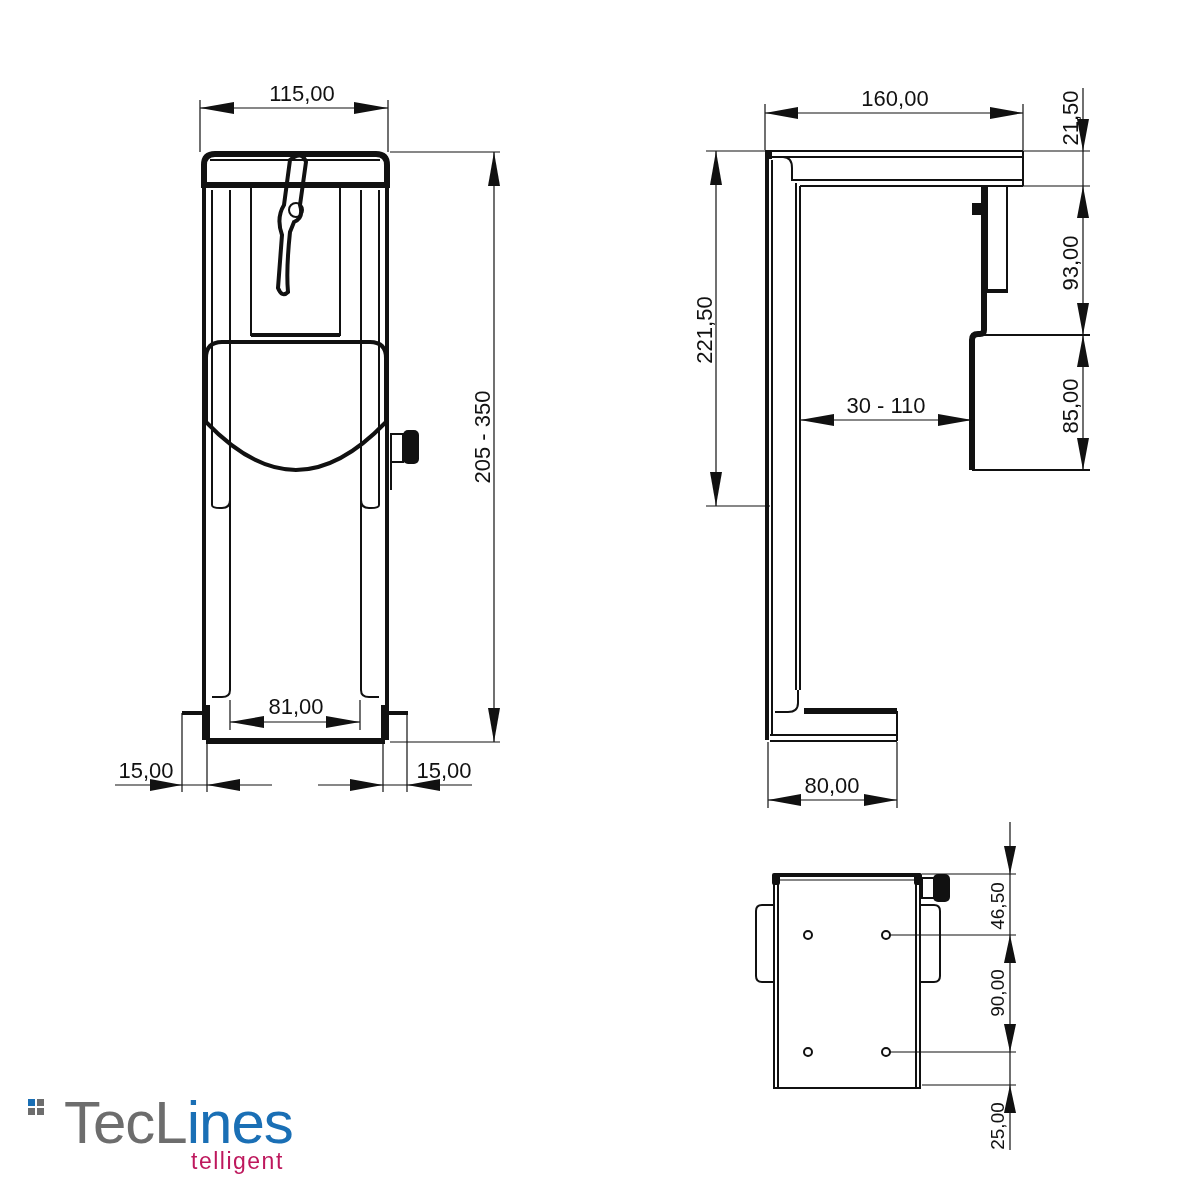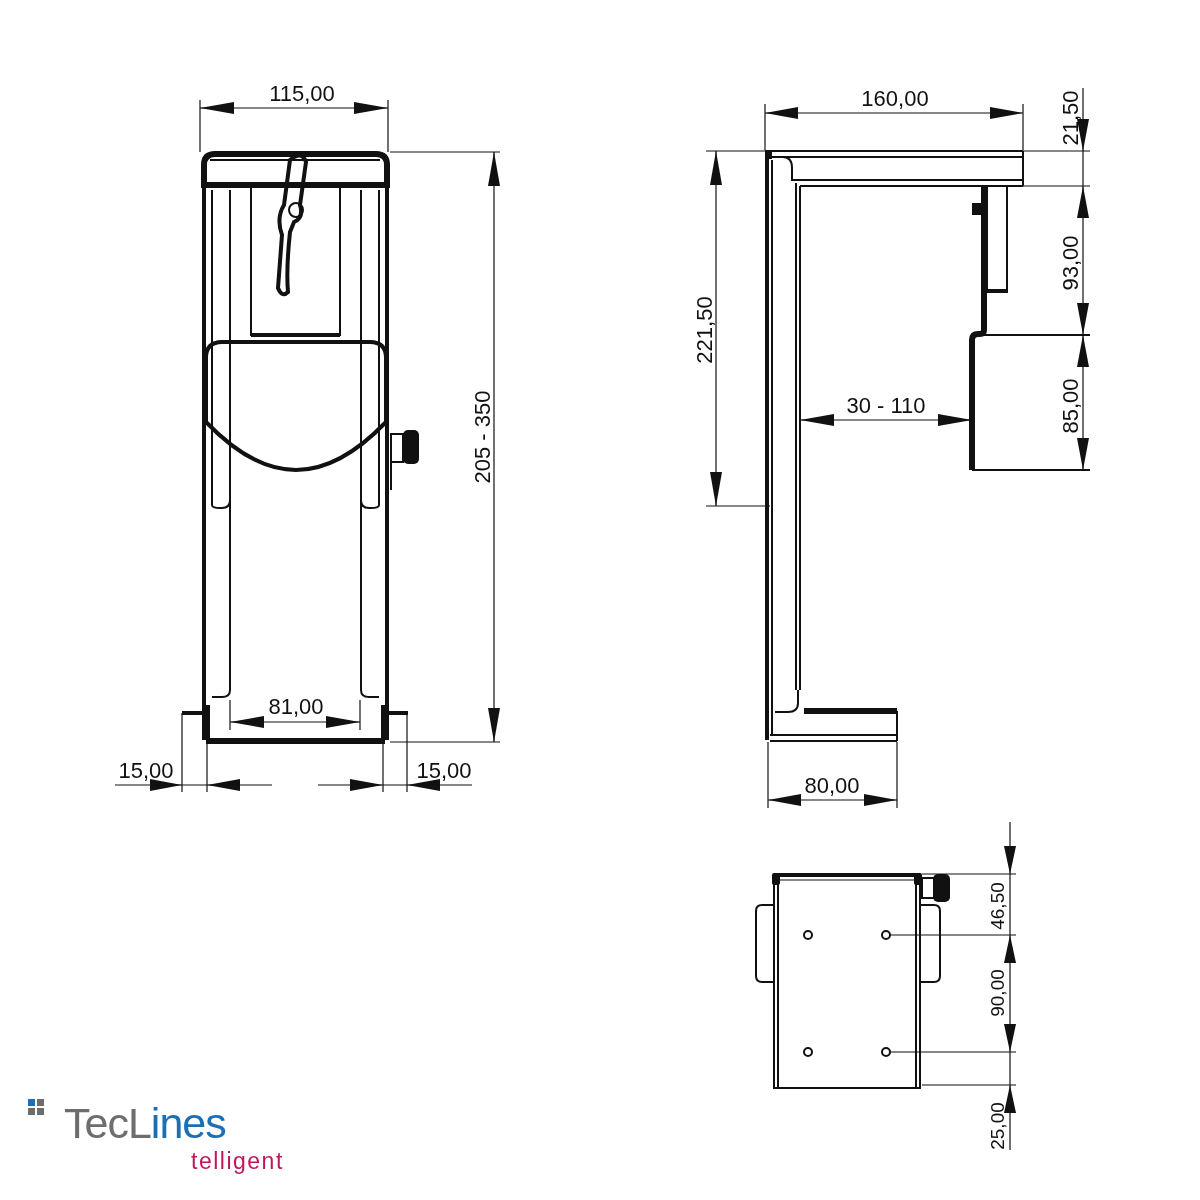--- a/index.html
+++ b/index.html
@@ -6,21 +6,21 @@
   body { width: 1200px; height: 1200px; position: relative; overflow: hidden; }
   #drawing { position: absolute; left: 0; top: 0; width: 1200px; height: 1200px; }
   .dim { font-family: "Liberation Sans", sans-serif; font-size: 22px; fill: #111; }
   .thin { stroke: #111; stroke-width: 1.2; fill: none; }
   .med { stroke: #111; stroke-width: 2; fill: none; }
   .thick { stroke: #111; stroke-width: 4; fill: none; }
   .heavy { stroke: #111; stroke-width: 6; fill: none; }
   .arrow { fill: #111; }
   .logo { position: absolute; left: 28px; top: 1090px; width: 300px; height: 90px; }
   .logo-sq { position: absolute; width: 7px; height: 7px; }
-  .logo-main { position: absolute; left: 36px; top: 0; font-family: "Liberation Sans", sans-serif; font-size: 43px; line-height: 66px; color: #6d6d6d; letter-spacing: -1px; }
+  .logo-main { position: absolute; left: 36px; top: 0; font-family: "Liberation Sans", sans-serif; font-size: 60px; line-height: 66px; color: #6d6d6d; letter-spacing: -1px; }
   .logo-main .hl { color: #1a6fb5; }
   .logo-sub { position: absolute; left: 163px; top: 58px; font-family: "Liberation Sans", sans-serif; font-size: 23px; color: #be185d; letter-spacing: 1.5px; }
 </style>
 </head>
 <body>
 
 <svg id="drawing" viewBox="0 0 1200 1200" xmlns="http://www.w3.org/2000/svg">
 
   <g>
 

